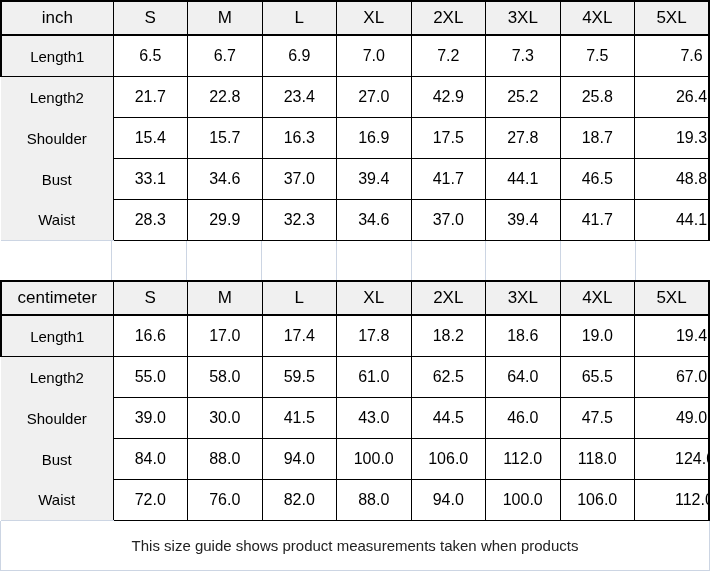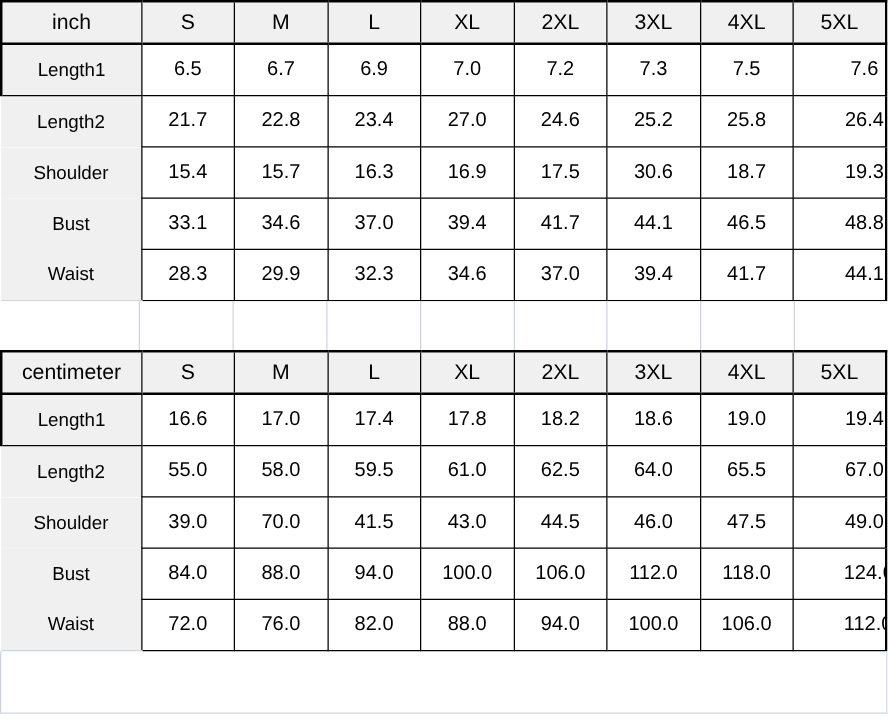--- a/index.html
+++ b/index.html
@@ -122,33 +122,33 @@
         <td class="data">7.3</td>
         <td class="data">7.5</td>
         <td class="data">7.6</td>
       </tr>
       <tr>
         <td class="lab">Length2</td>
         <td class="data">21.7</td>
         <td class="data">22.8</td>
         <td class="data">23.4</td>
         <td class="data">27.0</td>
-        <td class="data">24.6</td>
+        <td class="data">42.9</td>
         <td class="data">25.2</td>
         <td class="data">25.8</td>
         <td class="data">26.4</td>
       </tr>
       <tr>
         <td class="lab">Shoulder</td>
         <td class="data">15.4</td>
         <td class="data">15.7</td>
         <td class="data">16.3</td>
         <td class="data">16.9</td>
         <td class="data">17.5</td>
-        <td class="data">30.6</td>
+        <td class="data">27.8</td>
         <td class="data">18.7</td>
         <td class="data">19.3</td>
       </tr>
       <tr>
         <td class="lab">Bust</td>
         <td class="data">33.1</td>
         <td class="data">34.6</td>
         <td class="data">37.0</td>
         <td class="data">39.4</td>
         <td class="data">41.7</td>
@@ -219,21 +219,21 @@
         <td class="data">59.5</td>
         <td class="data">61.0</td>
         <td class="data">62.5</td>
         <td class="data">64.0</td>
         <td class="data">65.5</td>
         <td class="data">67.0</td>
       </tr>
       <tr>
         <td class="lab">Shoulder</td>
         <td class="data">39.0</td>
-        <td class="data">70.0</td>
+        <td class="data">30.0</td>
         <td class="data">41.5</td>
         <td class="data">43.0</td>
         <td class="data">44.5</td>
         <td class="data">46.0</td>
         <td class="data">47.5</td>
         <td class="data">49.0</td>
       </tr>
       <tr>
         <td class="lab">Bust</td>
         <td class="data">84.0</td>
@@ -253,13 +253,14 @@
         <td class="data">88.0</td>
         <td class="data">94.0</td>
         <td class="data">100.0</td>
         <td class="data">106.0</td>
         <td class="data">112.0</td>
       </tr>
     </tbody>
 </table>
 
 <div class="footer">
+  <div>This size guide shows product measurements taken when products</div>
 </div>
 
 </body></html>

